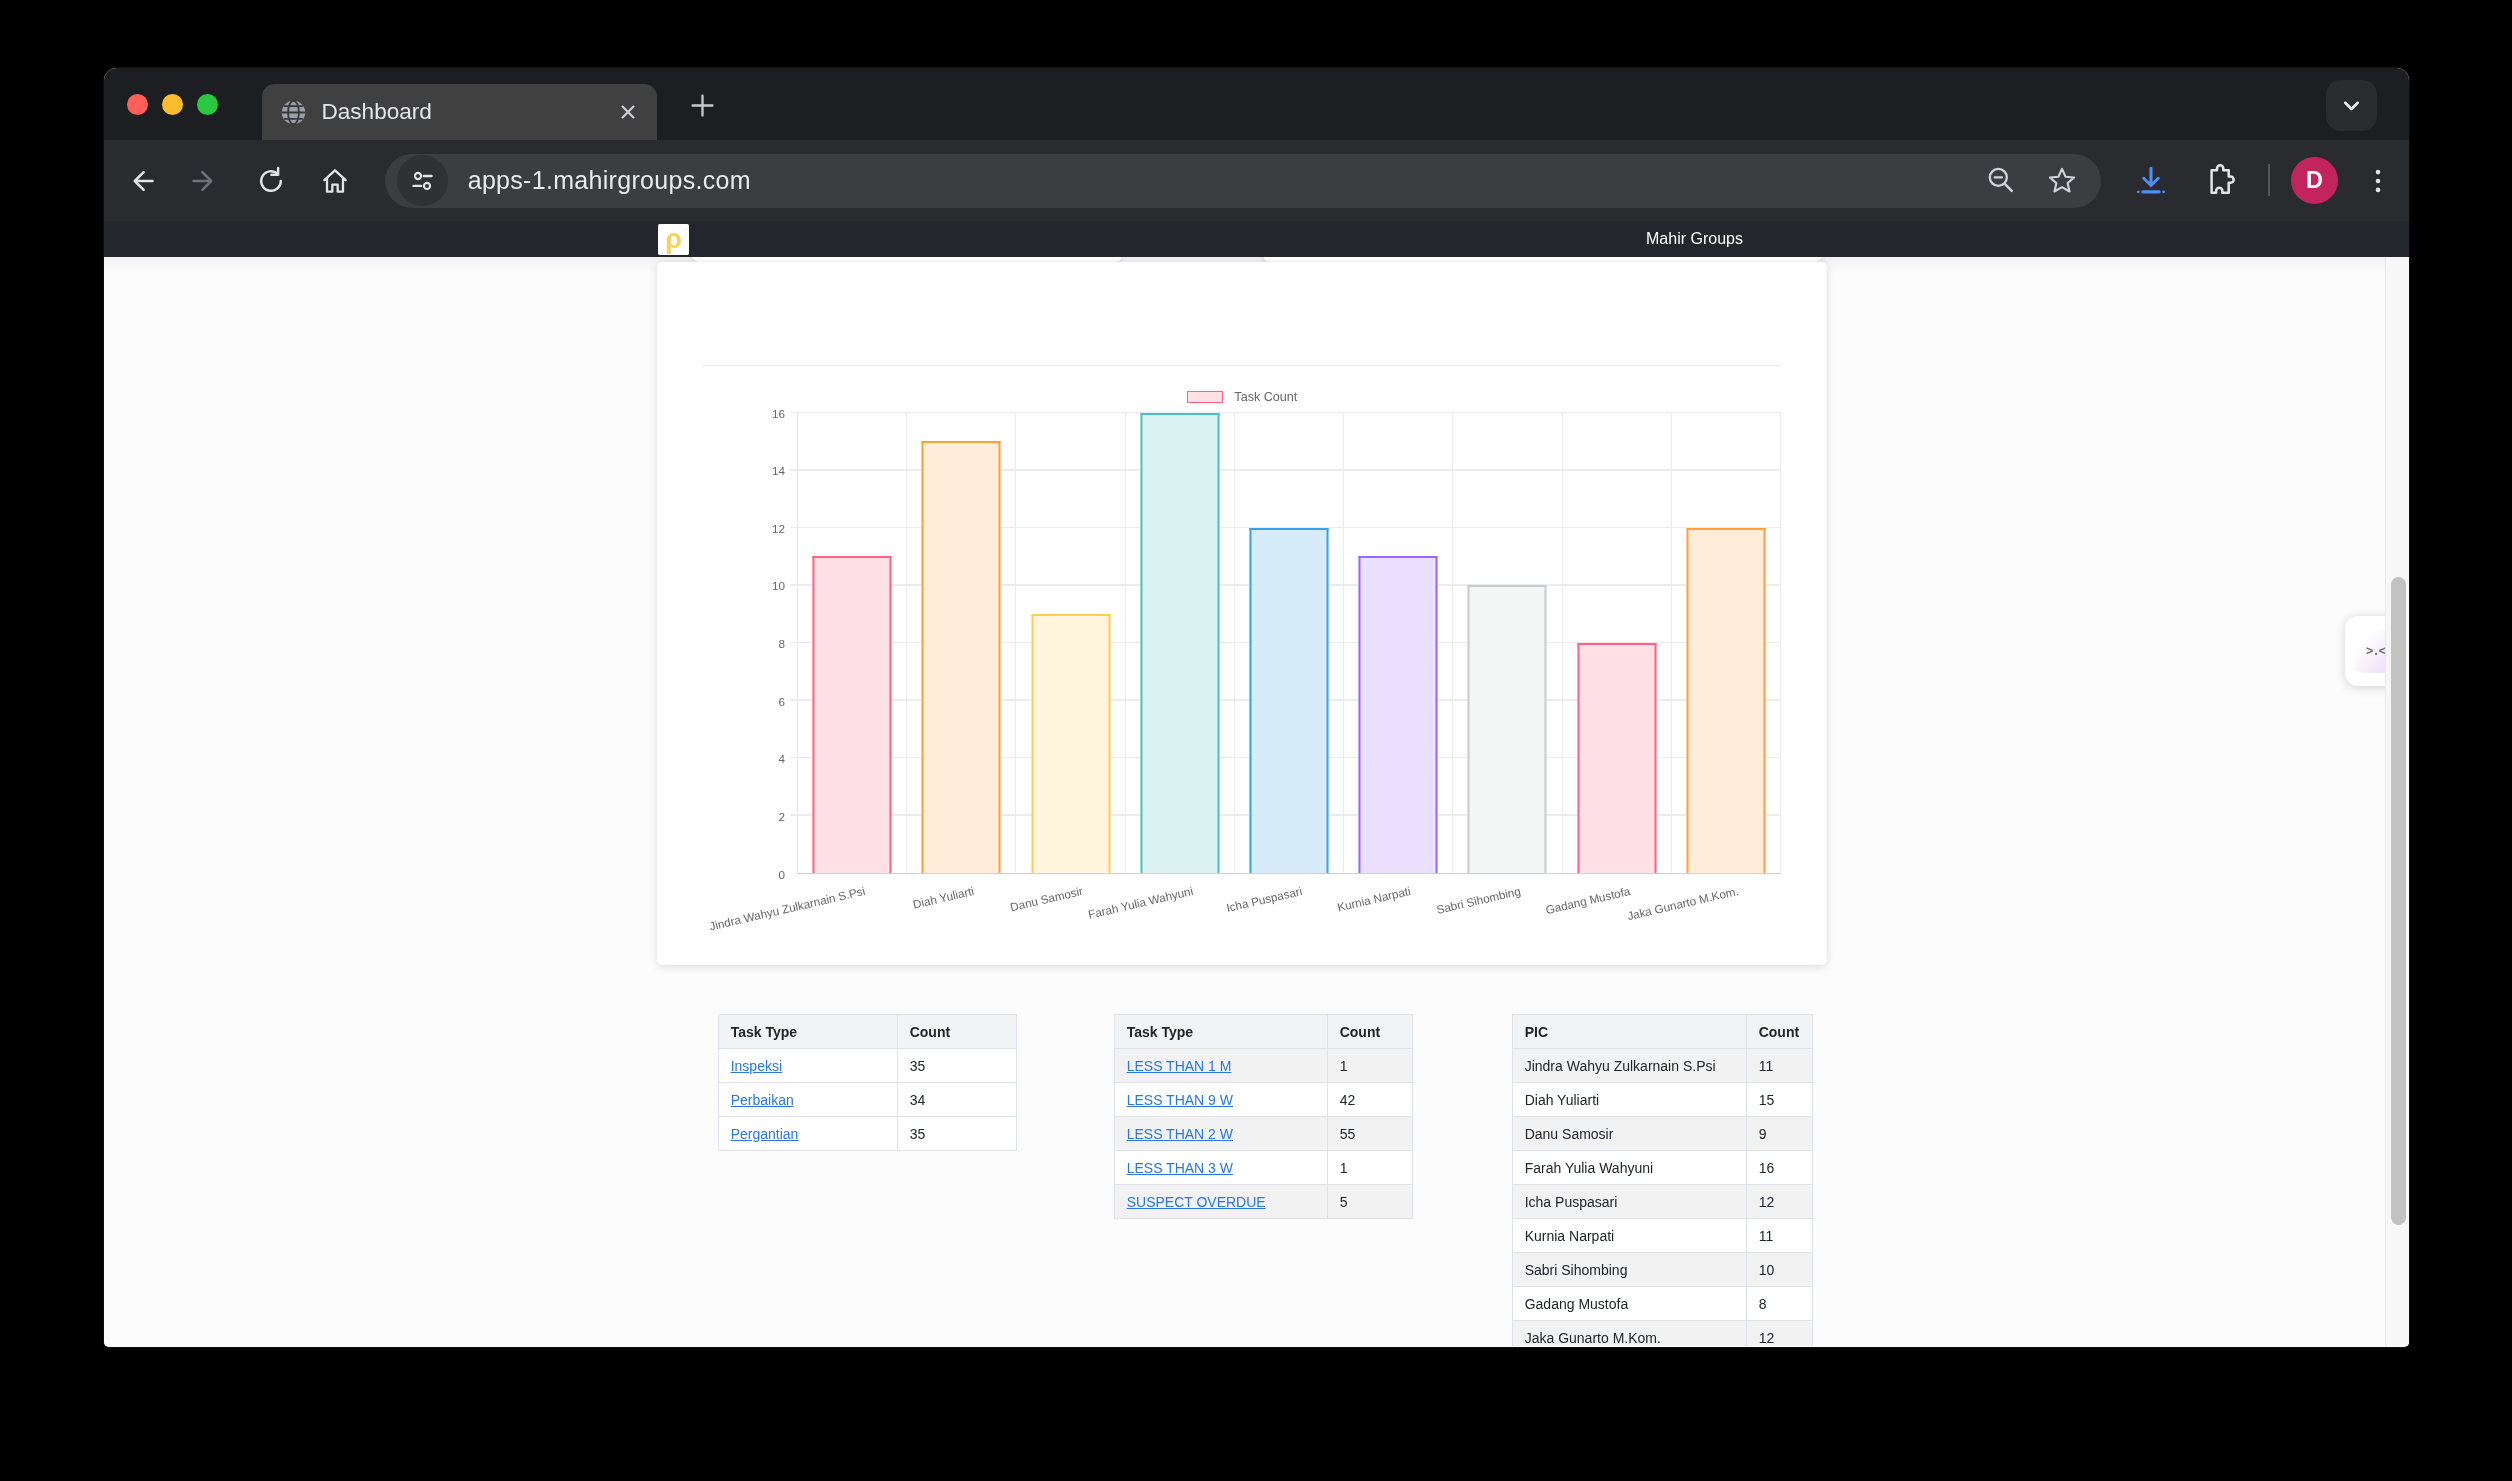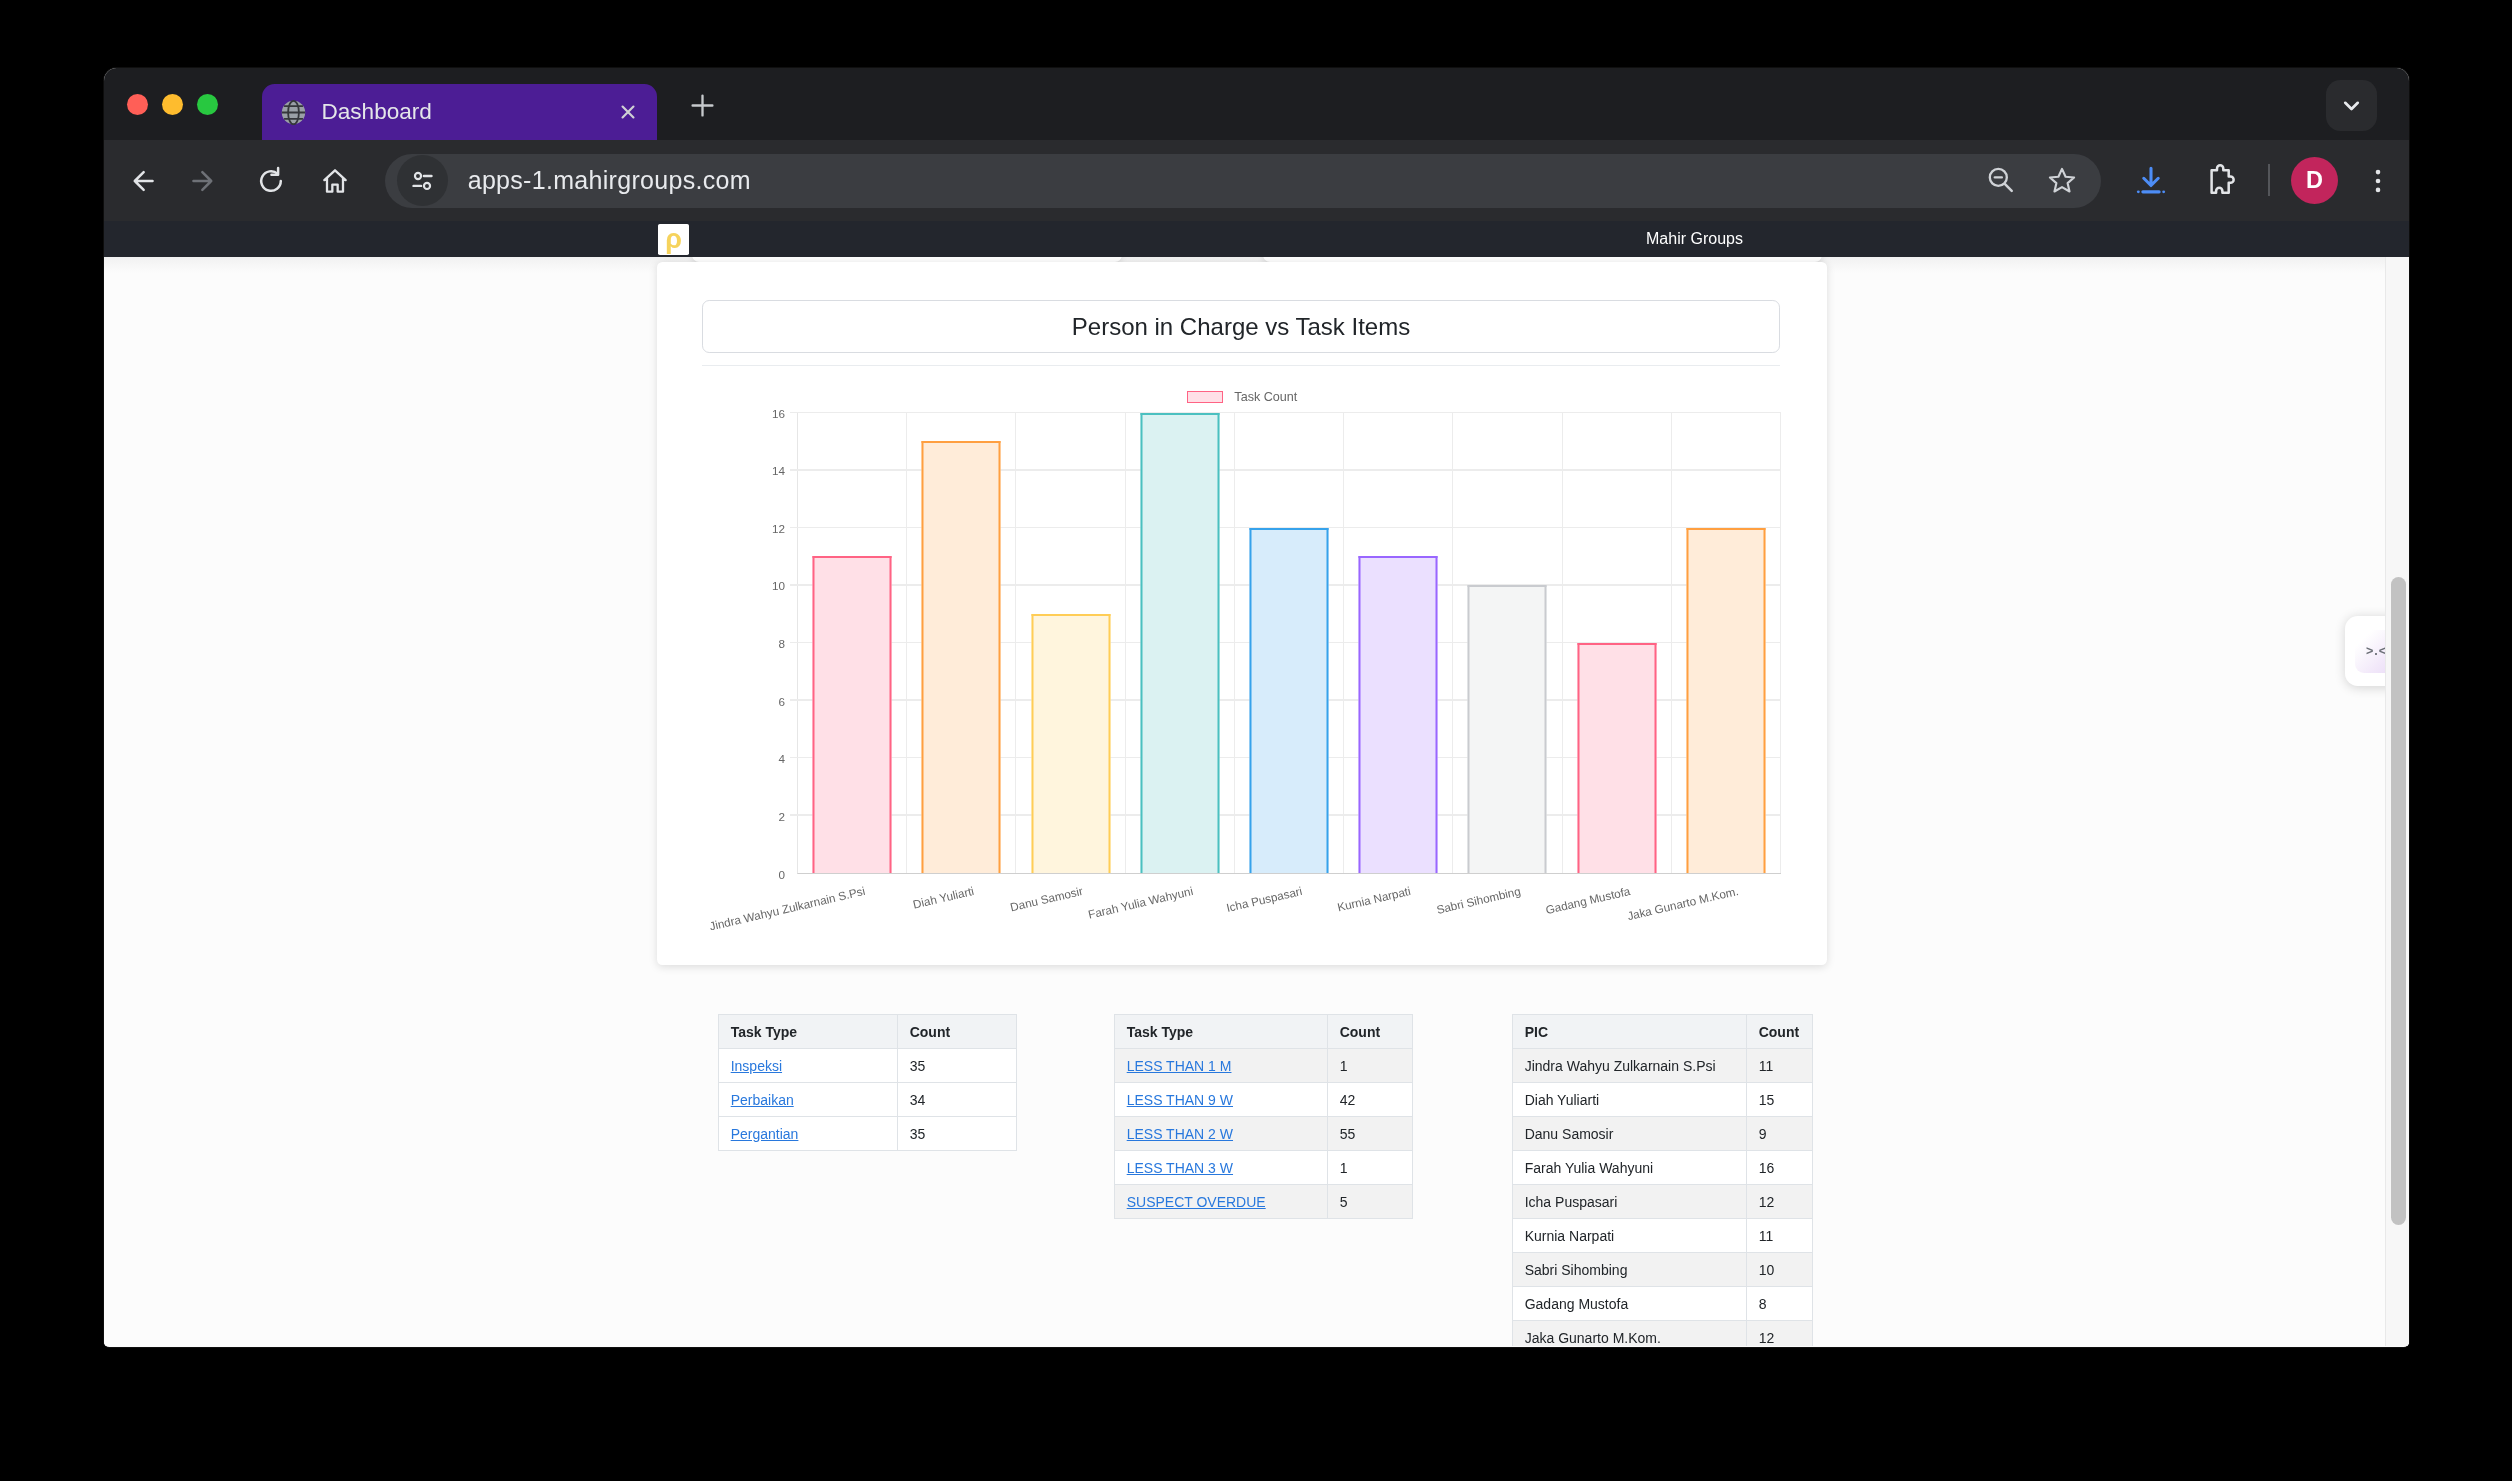--- a/index.html
+++ b/index.html
@@ -11,21 +11,21 @@
             border-radius:12.6px 12.6px 5.4px 5.4px; overflow:hidden; background:#fbfbfb;
             box-shadow:0 0 0 0.9px rgba(255,255,255,.06); }
 
   
   .tabstrip { position:absolute; left:0; top:0; width:100%; height:72px; background:#1d1e21; }
   .tl { position:absolute; top:26px; width:21px; height:21px; border-radius:50%; }
   .tl.red { left:22.6px;  background:#ff5f57; }
   .tl.yel { left:58px;  background:#febc2e; }
   .tl.grn { left:93px; background:#28c840; }
   .tab { position:absolute; left:158px; top:16px; width:395px; height:56px;
-         background:#4c1d95; border-radius:12.6px 12.6px 0 0; display:flex; align-items:center; }
+         background:#404040; border-radius:12.6px 12.6px 0 0; display:flex; align-items:center; }
   .tab .fav { margin-left:18px; width:27px; height:27px; flex:0 0 auto; }
   .tab .ttl { margin-left:14.4px; font-size:22.6px; color:#e4e6e9; flex:1 1 auto;
               white-space:nowrap; overflow:hidden; }
   .tab .cls { margin-right:14.4px; width:29px; height:29px; display:flex;
               align-items:center; justify-content:center; border-radius:7.2px; }
   .newtab { position:absolute; left:573px; top:11.7px; width:51px; height:51px;
             display:flex; align-items:center; justify-content:center; border-radius:12.6px; }
   .tabsearch { position:absolute; left:2222px; top:11.7px; width:51px; height:51px;
                background:#2a2b2e; border-radius:14.4px; display:flex; align-items:center; justify-content:center; }
 
@@ -234,21 +234,20 @@
         <span>ρ</span>
       </div>
       <div class="brand">Mahir Groups</div>
     </div>
 
     <div class="content">
       <div class="ghost g1"></div>
       <div class="ghost g2"></div>
 
       <div class="card">
-        <div class="cardtitle">Person in Charge vs Task Items</div>
         <div class="carddiv"></div>
         <div class="legend">
           <span class="lgswatch" id="lgswatch" style="background: rgb(255, 224, 231); border-color: rgb(255, 99, 132);"></span>
           <span class="lglabel">Task Count</span>
         </div>
         <div class="ylabels" id="ylabels">
             <span style="bottom: 0%;">0</span>
             <span style="bottom: 12.5%;">2</span>
             <span style="bottom: 25%;">4</span>
             <span style="bottom: 37.5%;">6</span>

